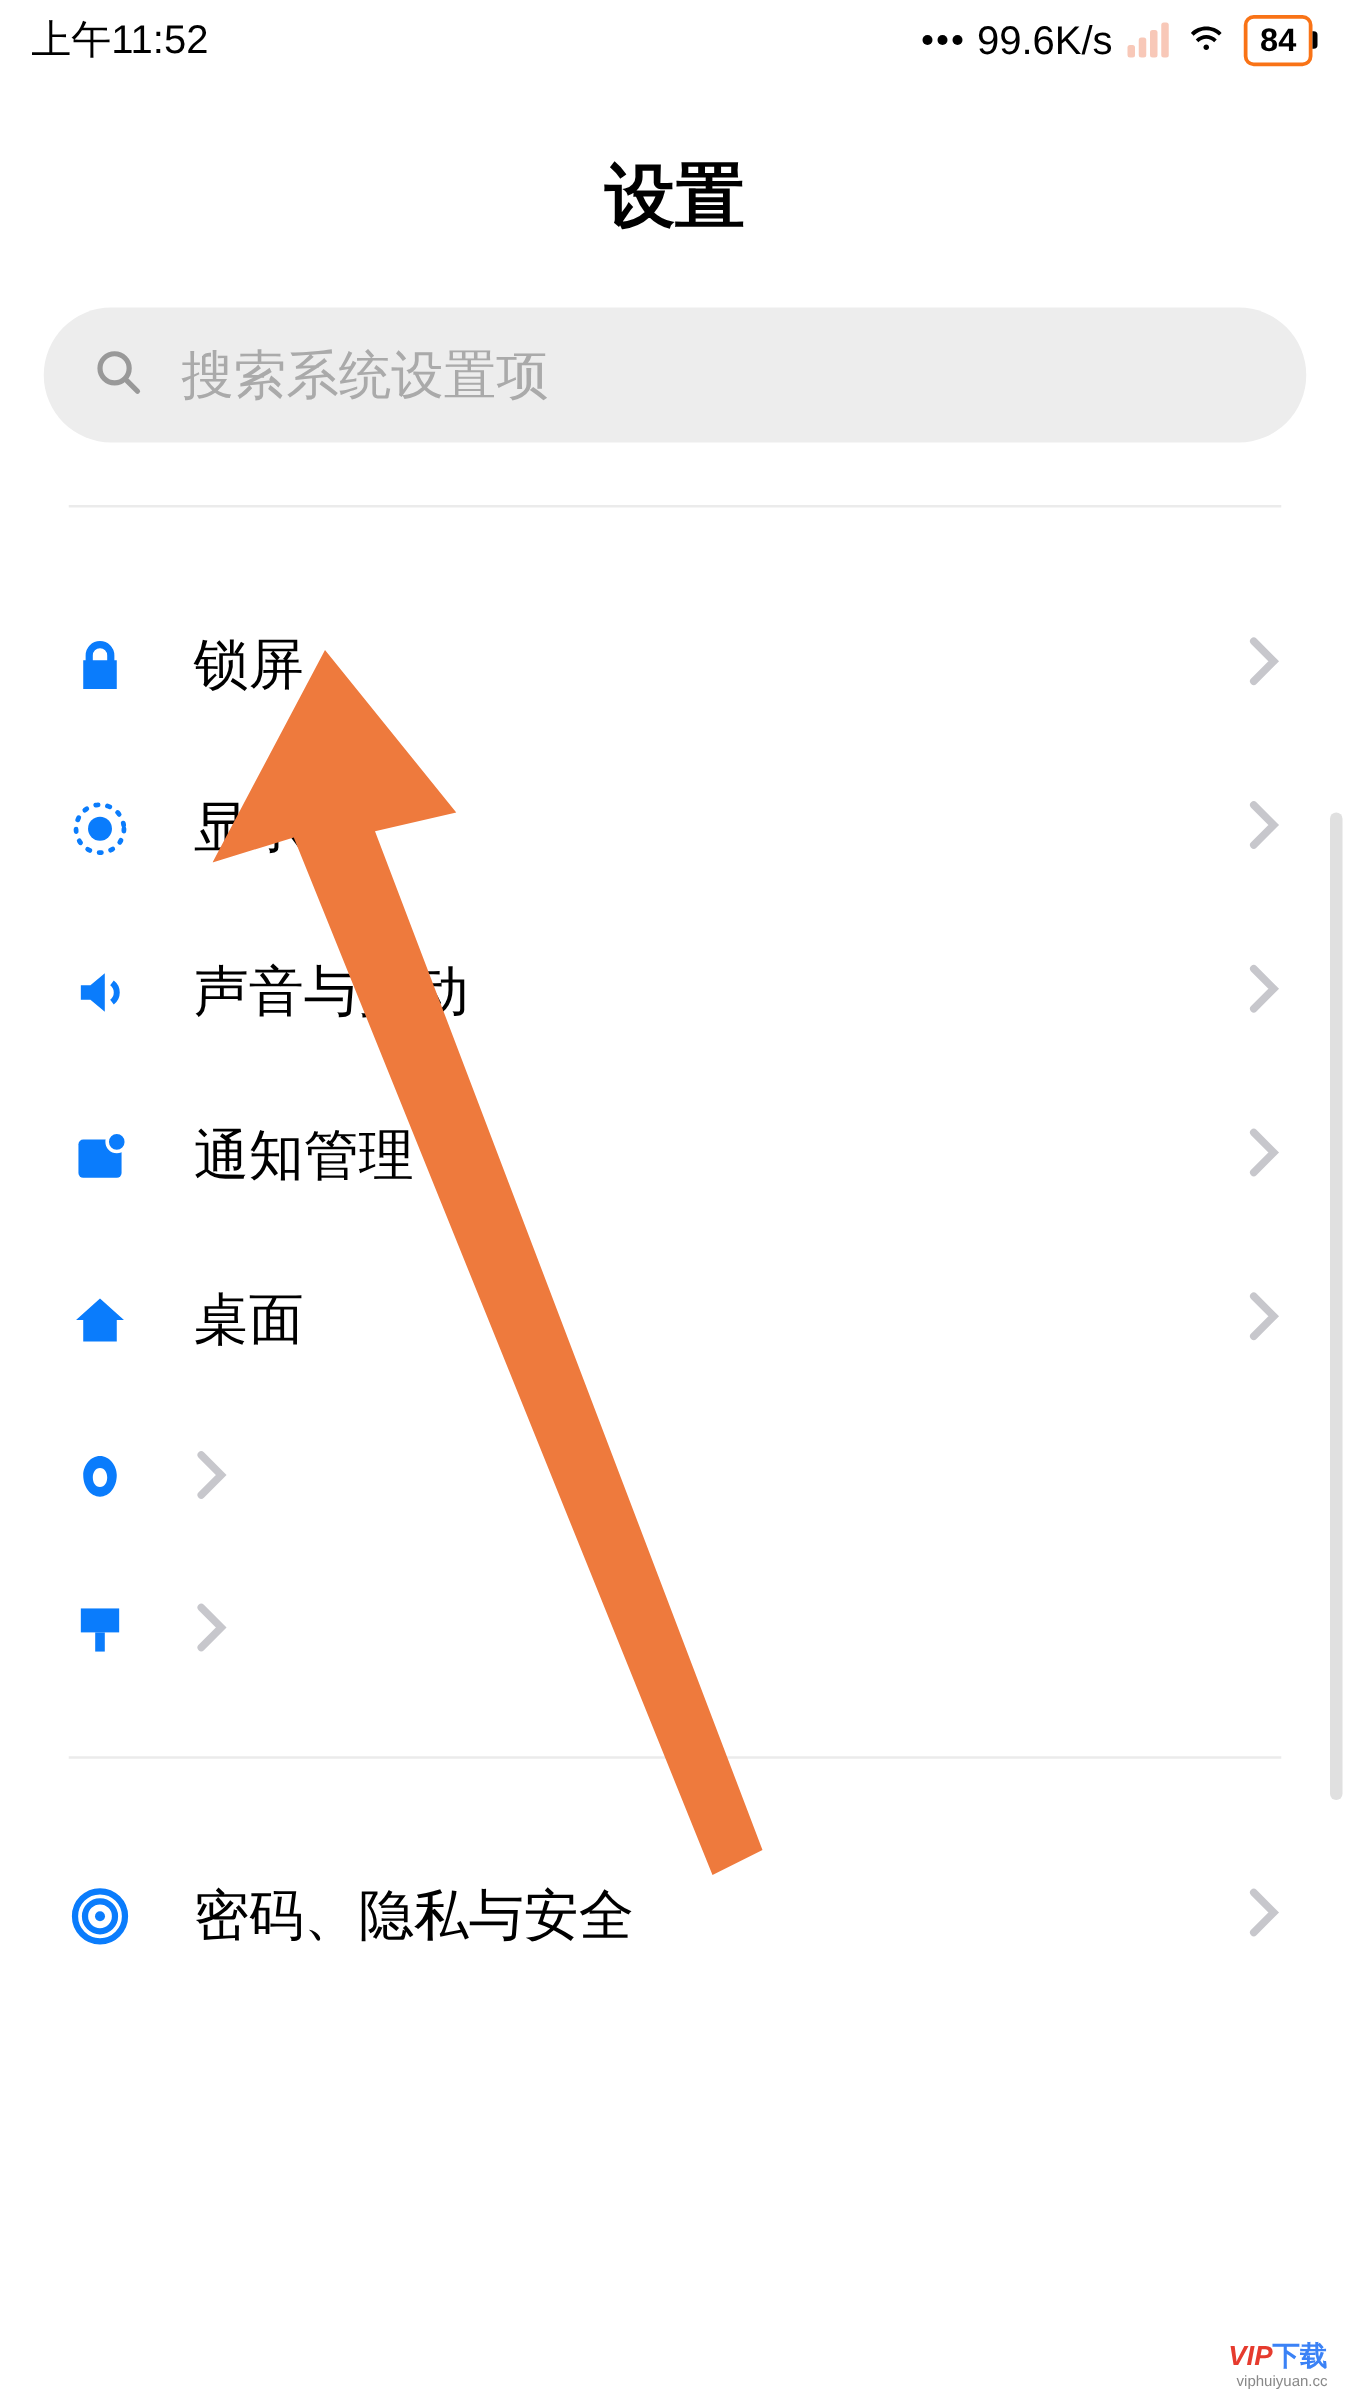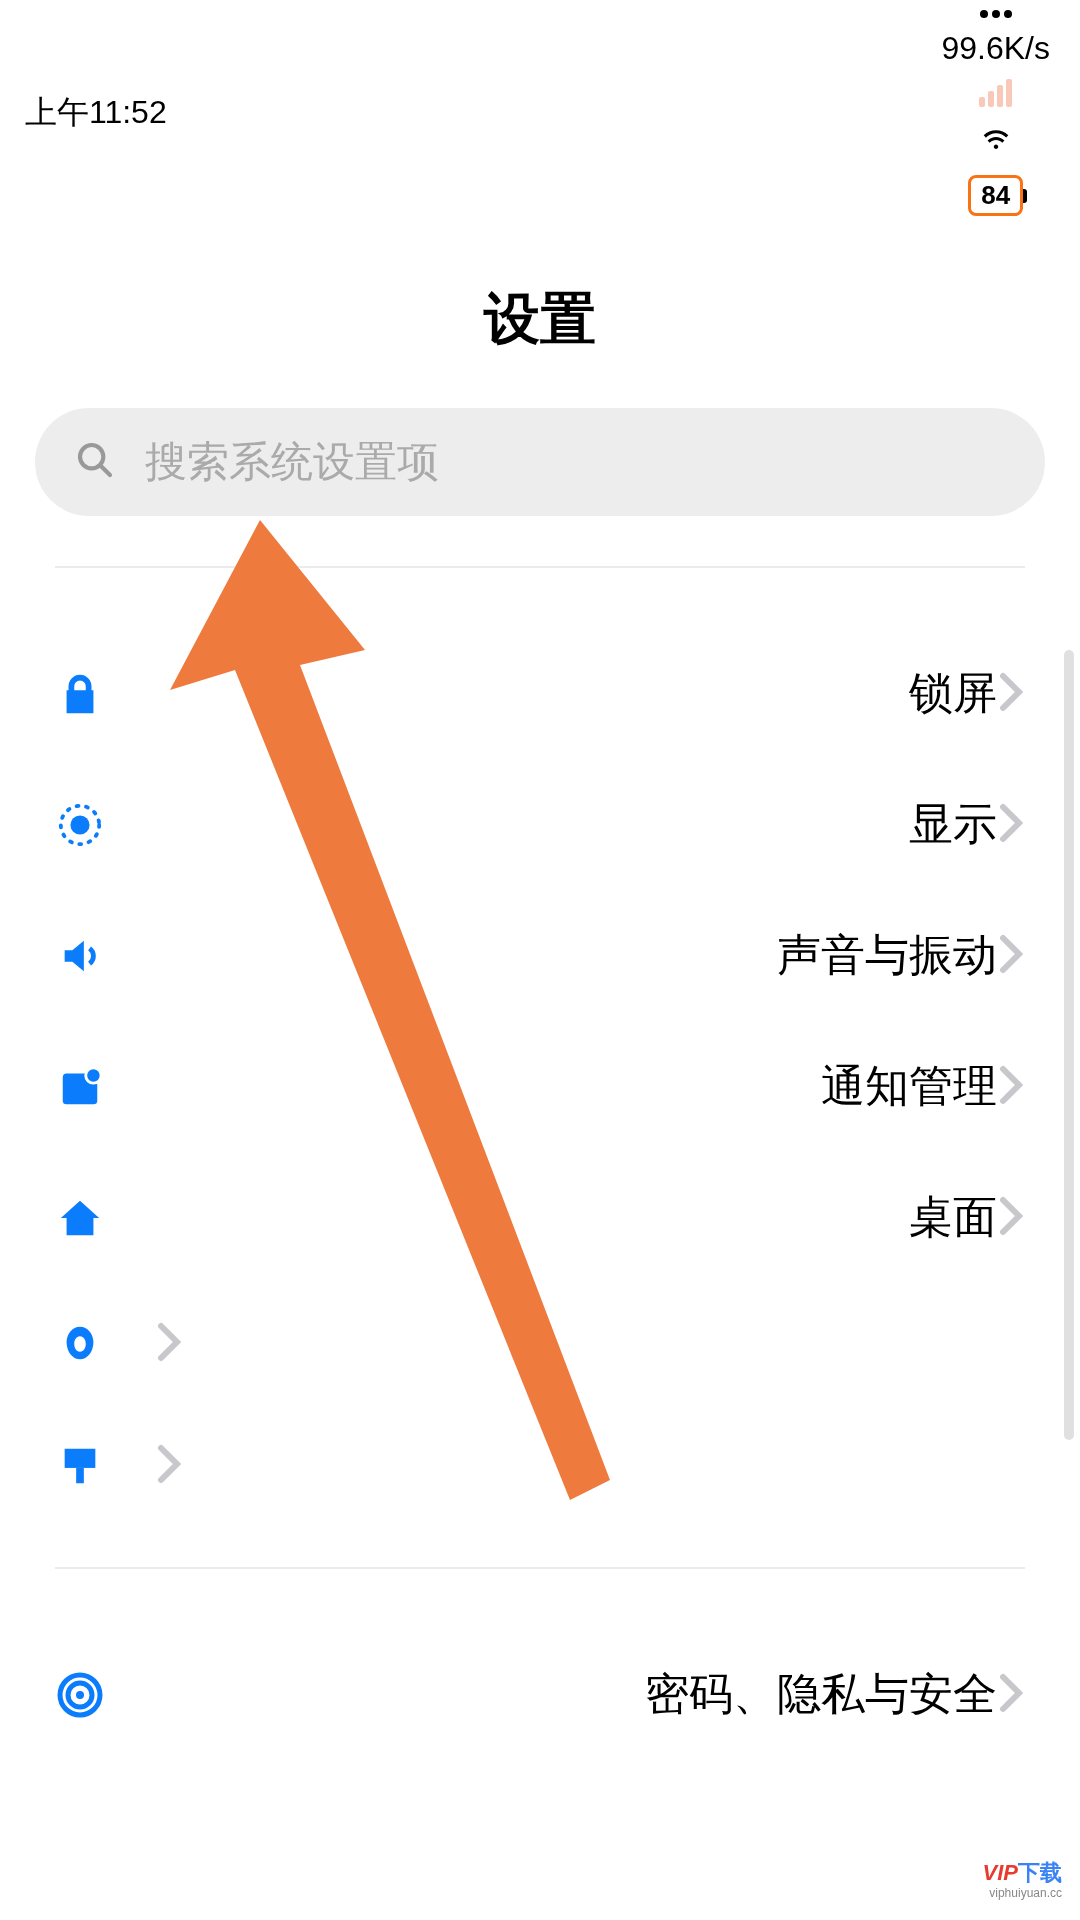--- a/index.html
+++ b/index.html
@@ -17,21 +17,20 @@
       align-items: center;
       padding: 10px 30px 10px 25px;
       font-size: 32px;
       font-weight: 500;
       color: #000;
     }
     .status-right {
       display: flex;
       align-items: center;
       gap: 12px;
-      flex-direction: column;
     }
     .dots {
       display: flex;
       gap: 4px;
     }
     .dots span {
       width: 8px;
       height: 8px;
       background: #000;
       border-radius: 50%;
@@ -98,21 +97,20 @@
       height: 2px;
       background: #ebebeb;
       margin: 0 55px;
     }
     .group-gap { height: 60px; }
     .settings-item {
       display: flex;
       align-items: center;
       padding: 36px 55px;
       position: relative;
-      text-align: right;
     }
     .item-icon {
       width: 50px;
       height: 50px;
       display: flex;
       align-items: center;
       justify-content: center;
       margin-right: 50px;
       color: #0a7cfc;
     }
@@ -135,21 +133,21 @@
       position: absolute;
       right: 6px;
       top: 650px;
       width: 10px;
       height: 790px;
       background: #e0e0e0;
       border-radius: 6px;
     }
     .watermark {
       position: absolute;
-      bottom: 20px;
+      bottom: 8px;
       right: 18px;
       font-size: 22px;
       font-weight: 700;
     }
     .watermark .vip { color: #e63b2e; font-style: italic; }
     .watermark .dl { color: #3b82f6; }
     .watermark .sub {
       display: block;
       font-size: 12px;
       color: #888;

